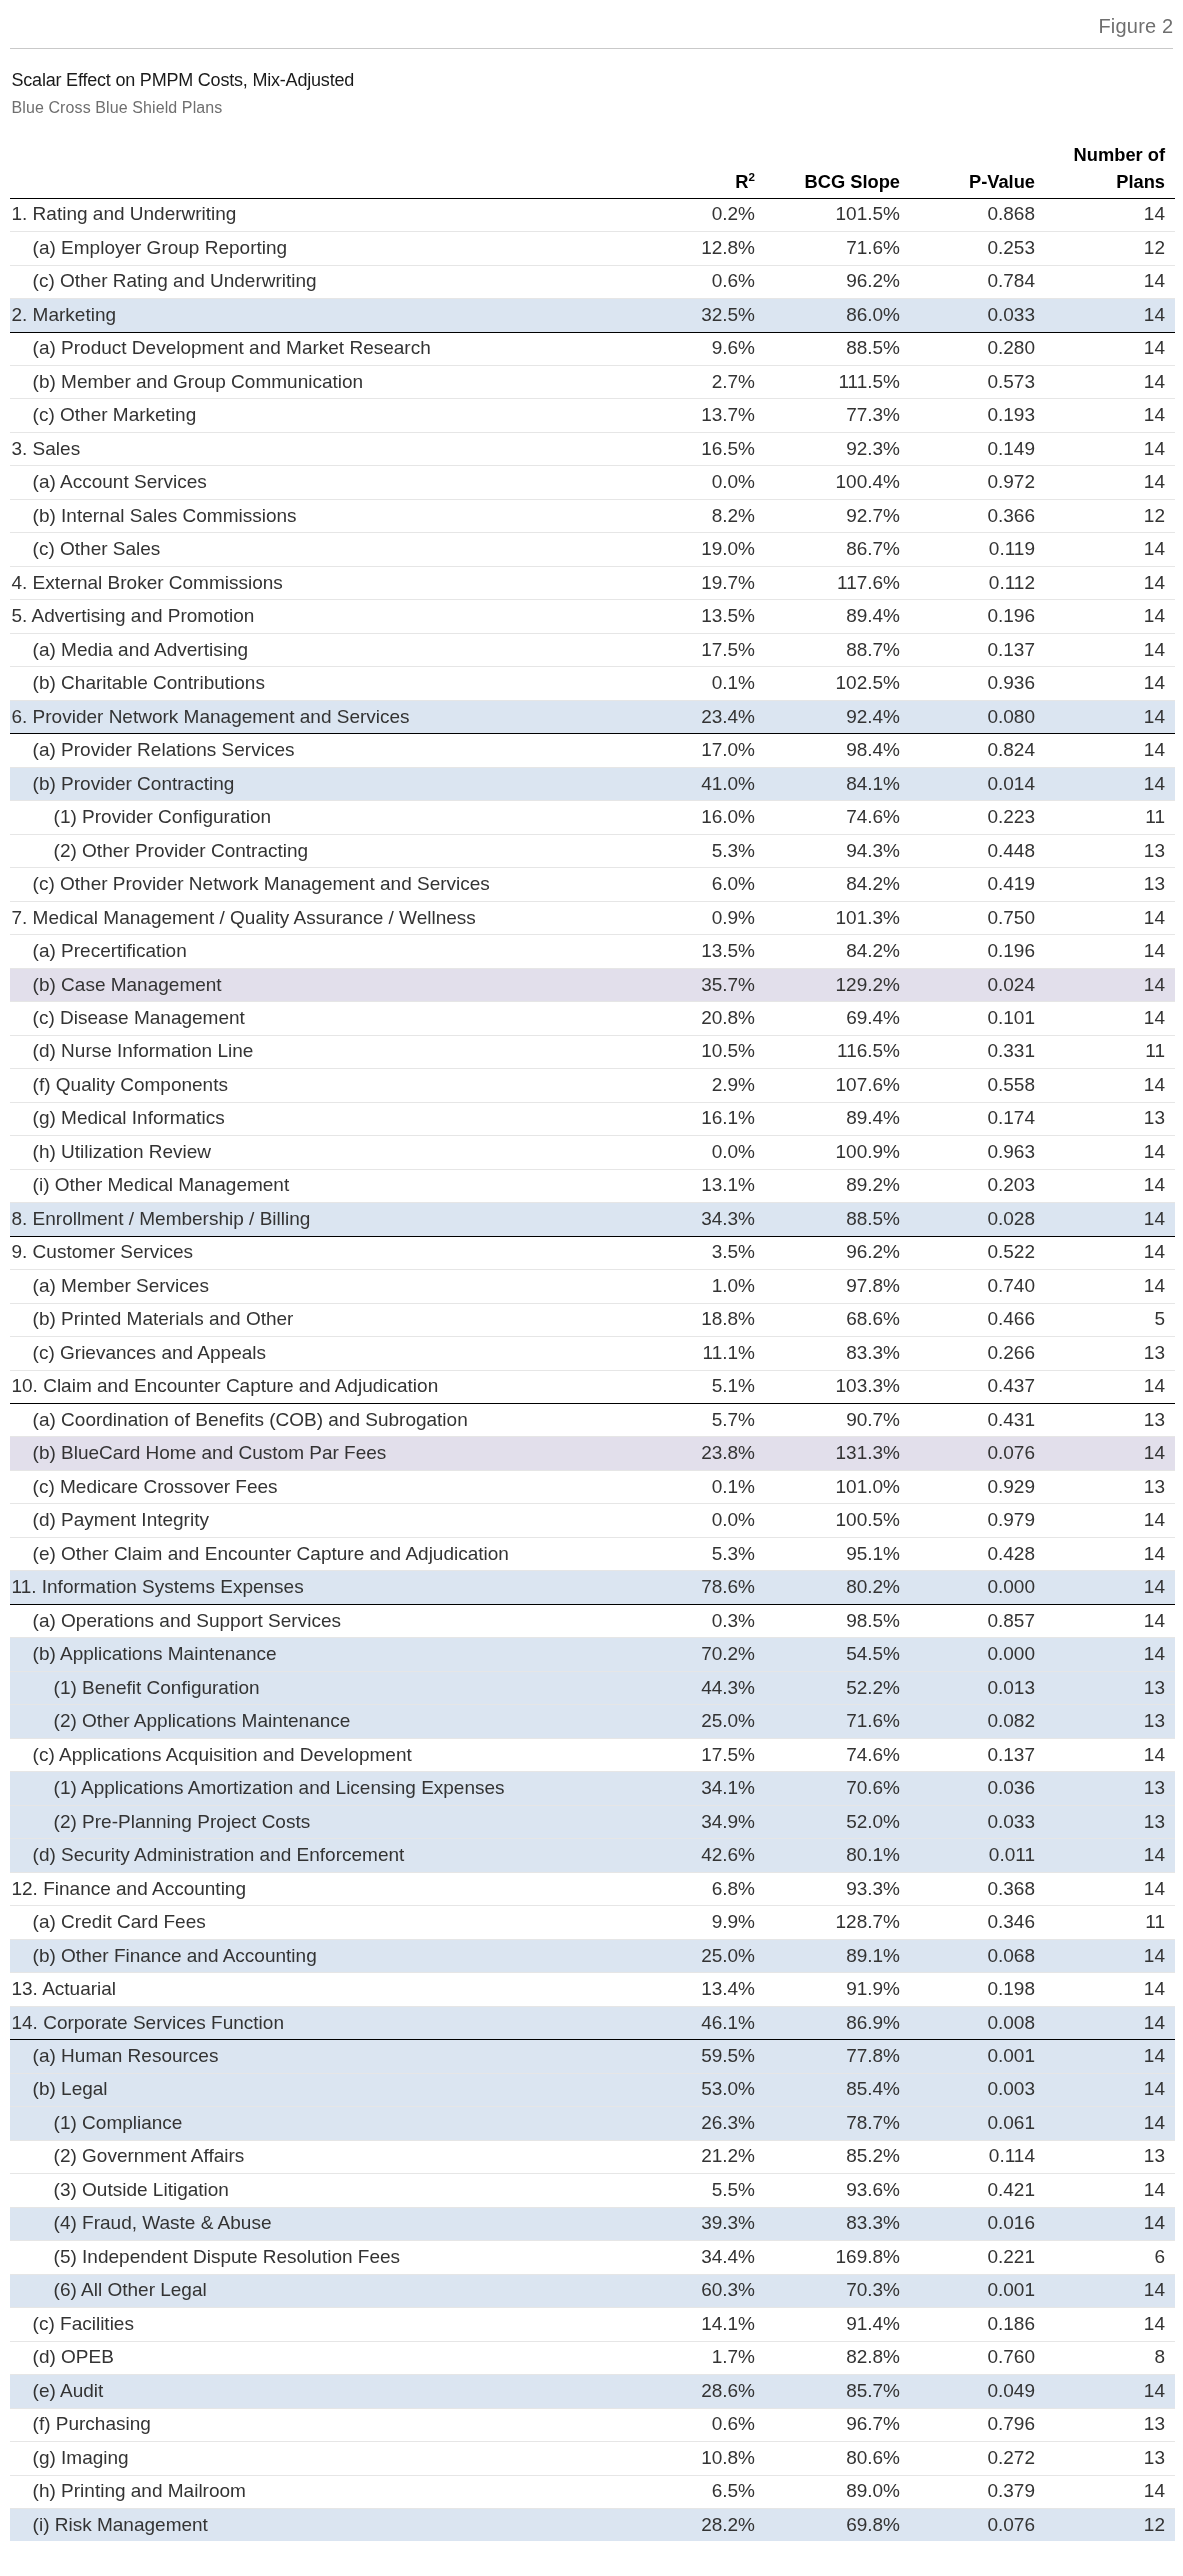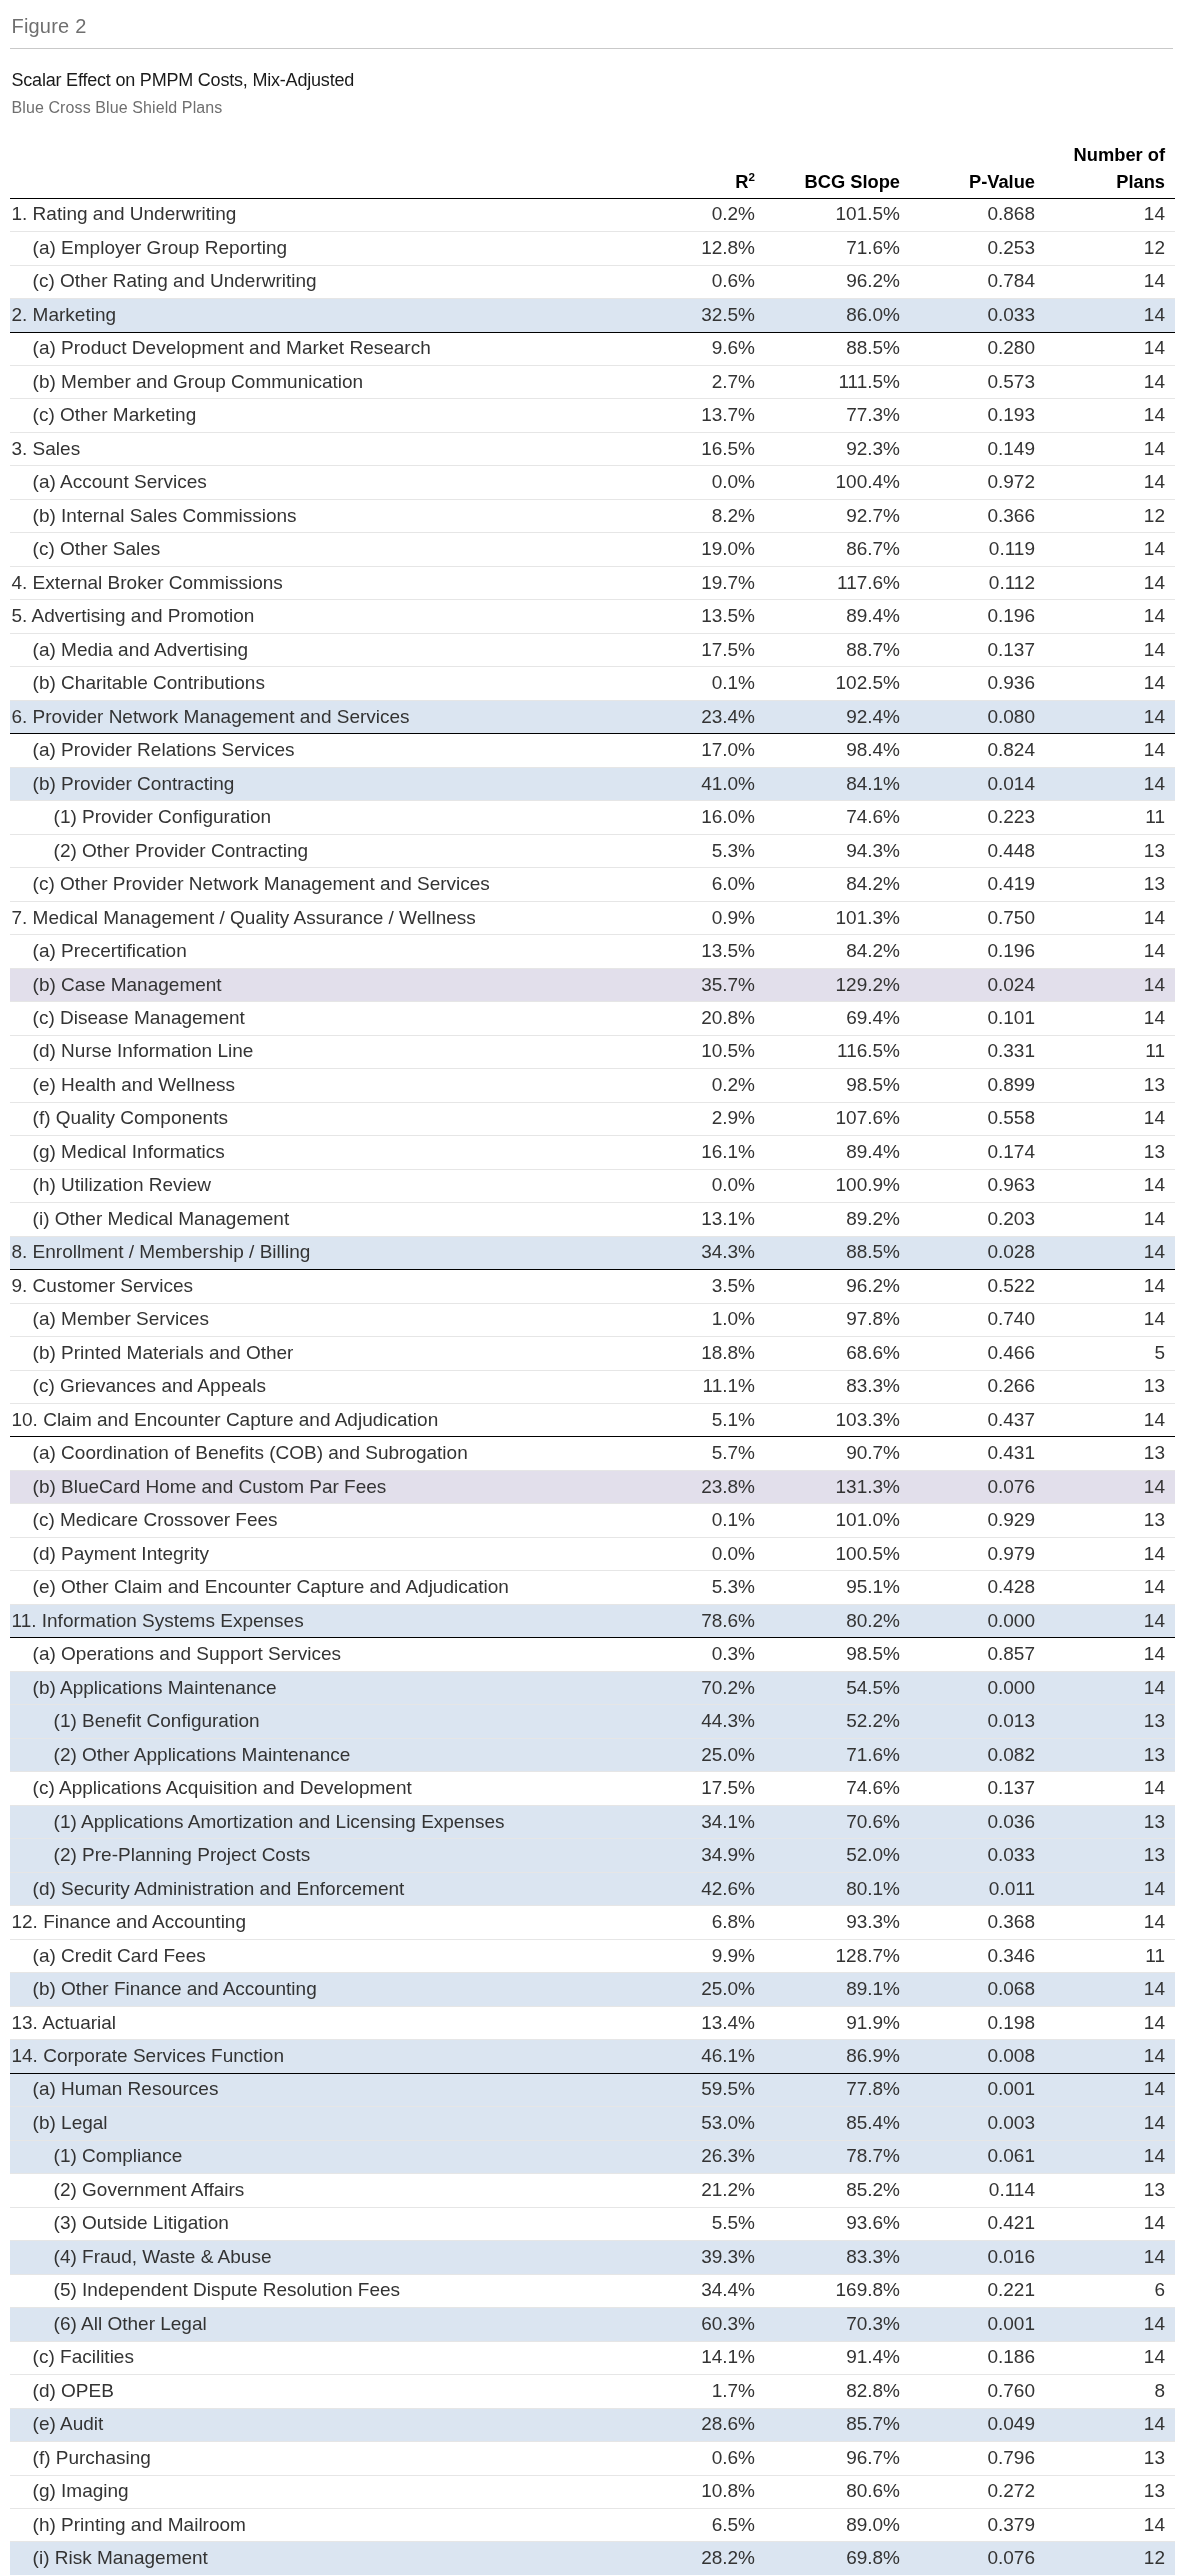--- a/index.html
+++ b/index.html
@@ -15,20 +15,21 @@
   }
   .page {
     width: 1183px;
     box-sizing: border-box;
     padding: 0 9.6px 0 9.6px;
   }
   
   .fig-label-wrap {
     padding: 15.4px 0 9.6px 1.9px;
     border-bottom: 1px solid #c9c9c9;
+    text-align: right;
   }
   .fig-label {
     font-size: 20px;
     color: #6f6f6f;
     letter-spacing: 0.2px;
   }
   .title-block {
     padding: 21px 0 3.9px 1.9px;
   }
   .fig-title {
@@ -327,27 +328,20 @@
           <td>14</td>
         </tr>
         <tr class="lvl1 hl-none">
           <td class="label">(d) Nurse Information Line</td>
           <td>10.5%</td>
           <td>116.5%</td>
           <td>0.331</td>
           <td>11</td>
         </tr>
         <tr class="lvl1 hl-none">
-          <td class="label">(e) Health and Wellness</td>
-          <td>0.2%</td>
-          <td>98.5%</td>
-          <td>0.899</td>
-          <td>13</td>
-        </tr>
-        <tr class="lvl1 hl-none">
           <td class="label">(f) Quality Components</td>
           <td>2.9%</td>
           <td>107.6%</td>
           <td>0.558</td>
           <td>14</td>
         </tr>
         <tr class="lvl1 hl-none">
           <td class="label">(g) Medical Informatics</td>
           <td>16.1%</td>
           <td>89.4%</td>

